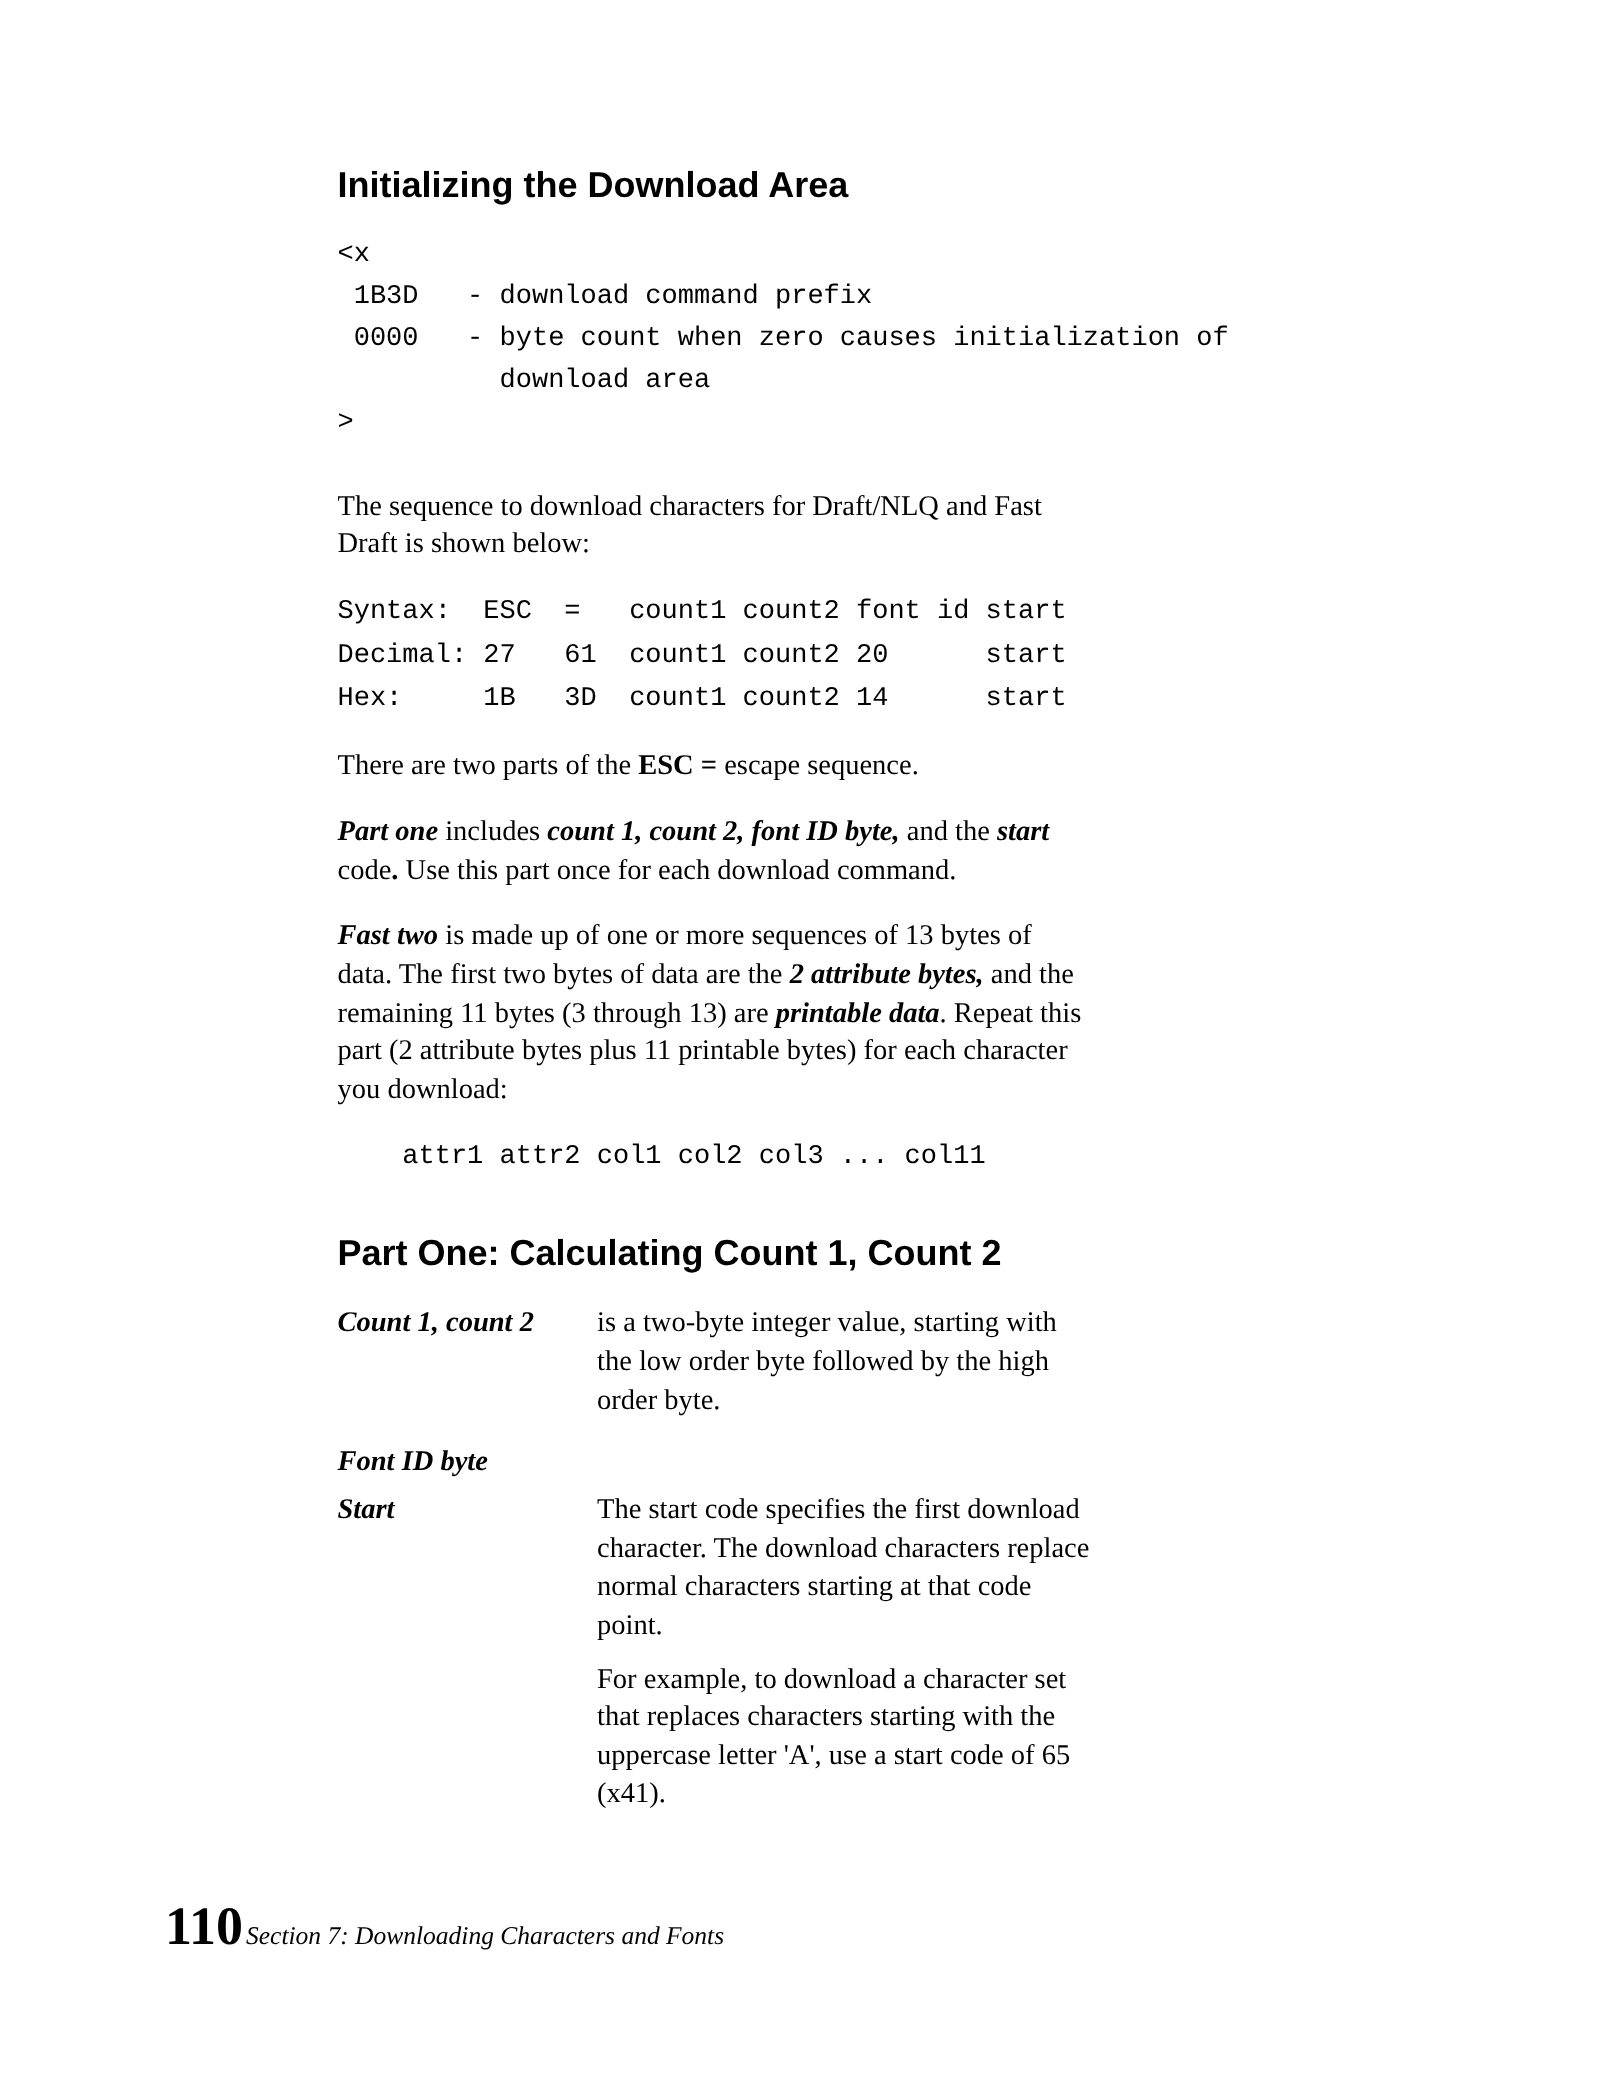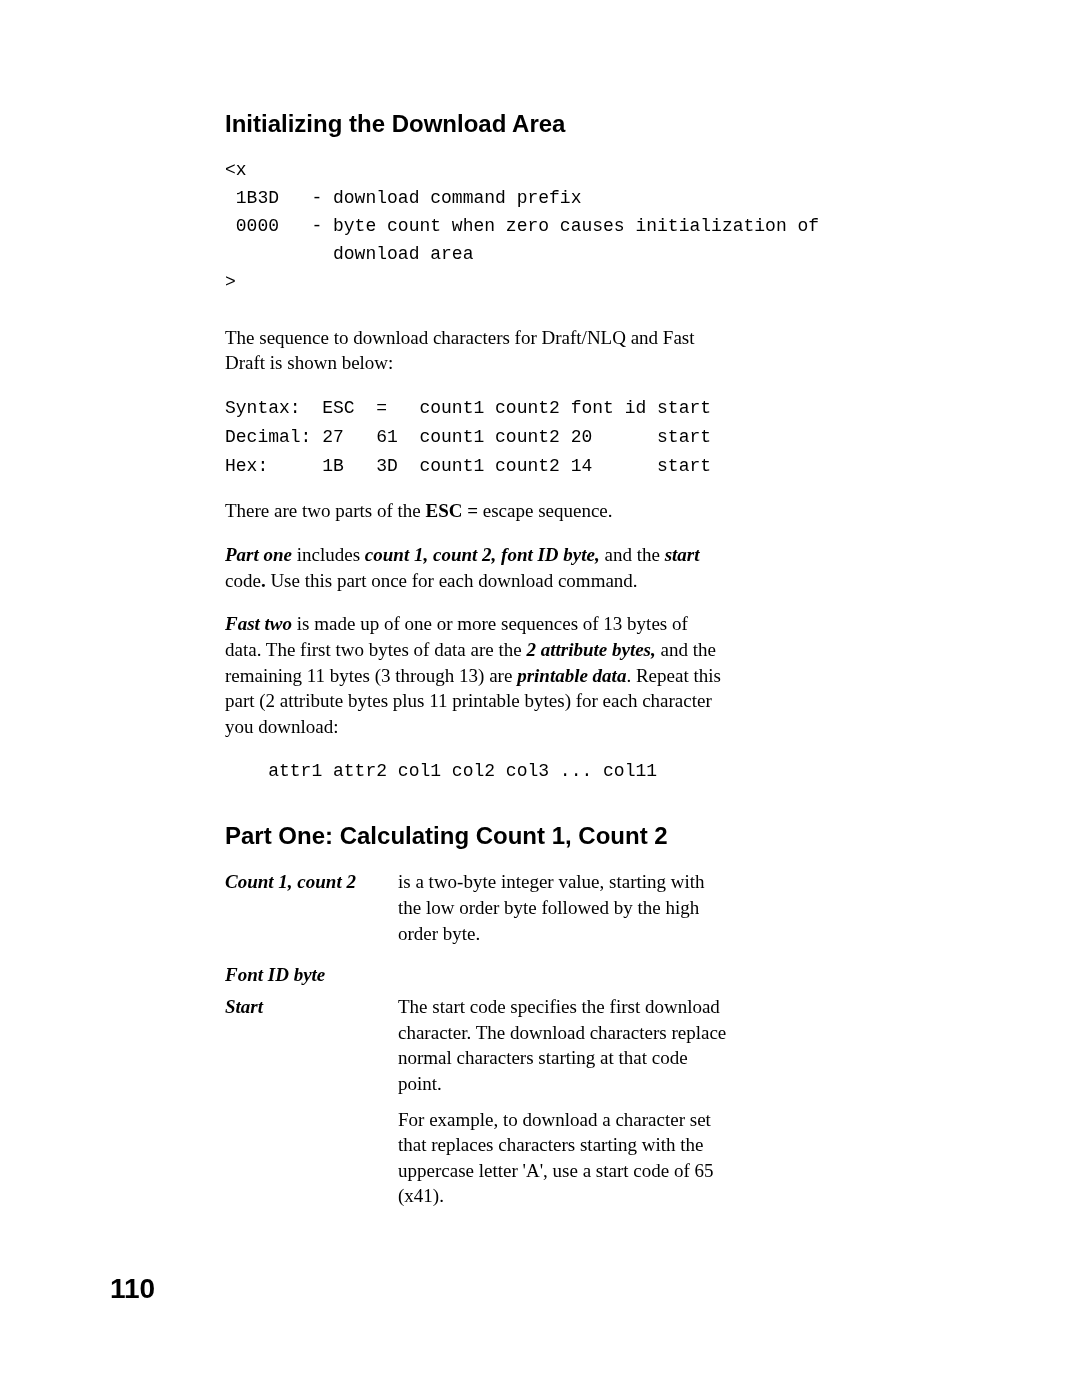--- a/index.html
+++ b/index.html
@@ -68,23 +68,23 @@
     margin: 0 0 10px 0;
   }
   .footer {
     position: absolute;
     left: 110px;
     bottom: 92px;
     display: flex;
     align-items: baseline;
   }
   .page-number {
-    font-family: Liberation Sans, sans-serif;
+    font-family: Liberation Serif, serif;
     font-weight: 700;
-    font-size: 28px;
+    font-size: 36px;
     margin-right: 2px;
   }
   .footer-text {
     font-style: italic;
     font-size: 17px;
   }
   b { font-weight: bold; }
   i { font-style: italic; }
 </style>
 </head>
@@ -134,15 +134,16 @@
         <div class="def-term">Start</div>
         <div class="def-def">
           <p>The start code specifies the first download character. The download characters replace normal characters starting at that code point.</p>
           <p>For example, to download a character set that replaces characters starting with the uppercase letter 'A', use a start code of 65 (x41).</p>
         </div>
       </div>
     </div>
 
   <div class="footer">
     <span class="page-number">110</span>
+    <span class="footer-text">Section 7: Downloading Characters and Fonts</span>
   </div>
 
 </div>
 
 </body></html>

